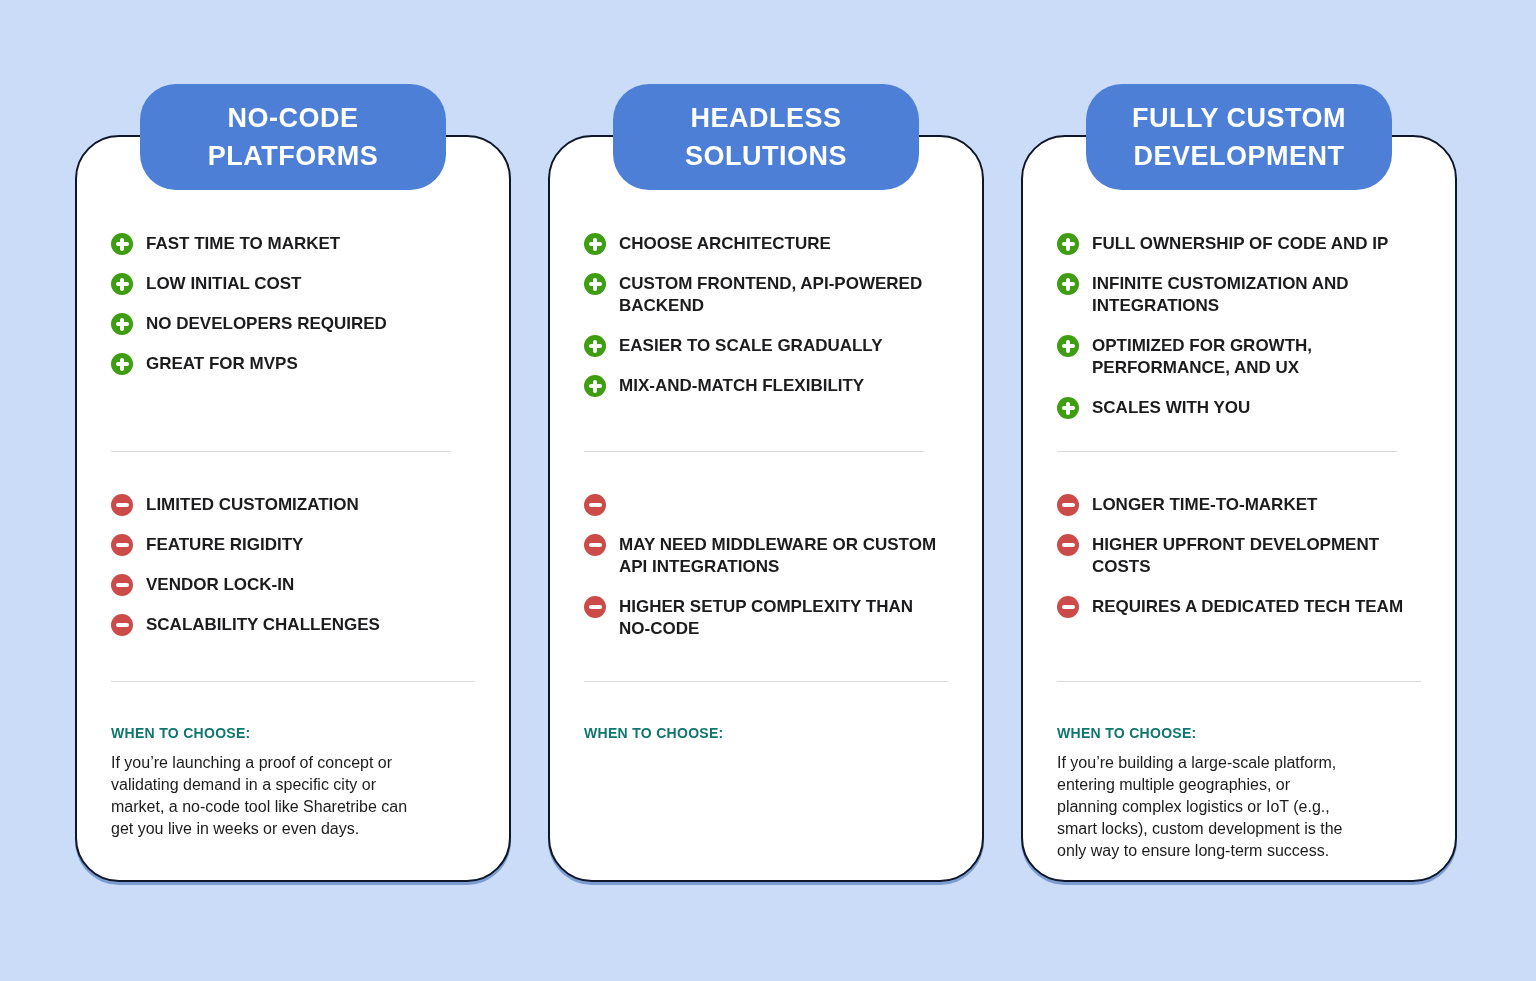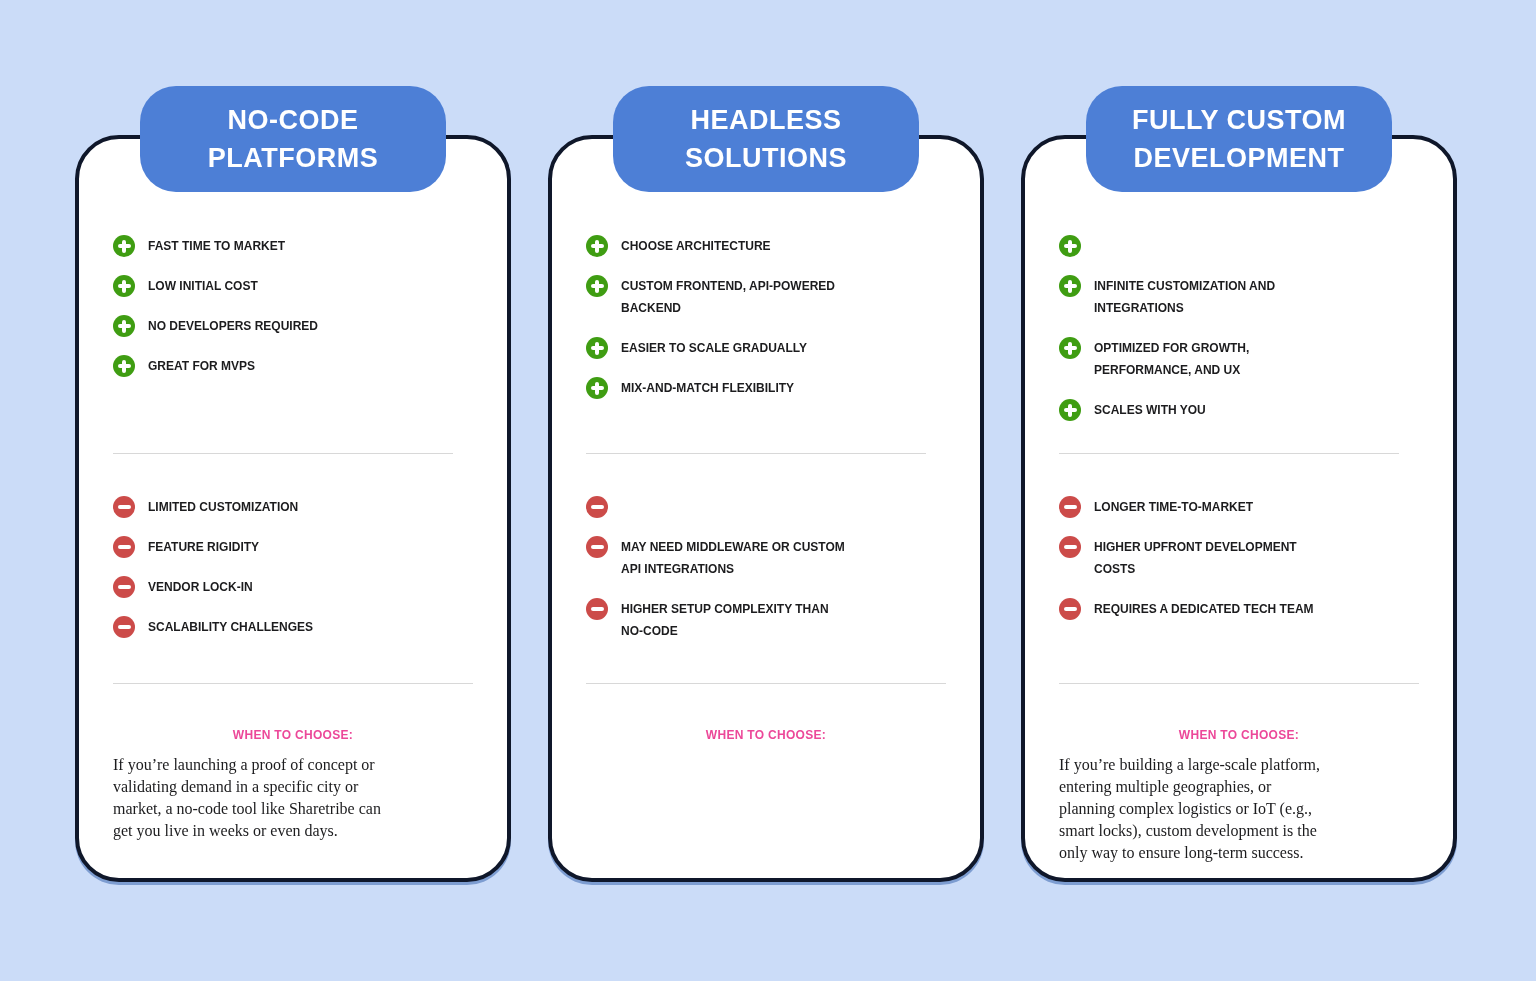--- a/index.html
+++ b/index.html
@@ -21,21 +21,21 @@
     display: flex;
     gap: 37px;
   }
   .column { position: relative; }
   .card {
     position: relative;
     width: 436px;
     height: 747px;
     box-sizing: border-box;
     background: #ffffff;
-    border: 4px solid #0f172a;
+    border: 2px solid #0f172a;
     border-radius: 44px;
     padding: 0 34px;
     box-shadow: 0 3px 0 rgba(30, 79, 161, 0.45);
   }
   .pill {
     position: absolute;
     top: -53px;
     left: 50%;
     transform: translateX(-50%);
     width: 306px;
@@ -89,50 +89,48 @@
     content: "";
     position: absolute;
     top: 4.5px;
     bottom: 4.5px;
     left: 9.2px;
     width: 3.6px;
     background: #ffffff;
     border-radius: 2px;
   }
   .label {
-    font-size: 12px;
+    font-size: 17px;
     font-weight: bold;
     color: #1c1c1e;
     line-height: 22px;
     white-space: pre-line;
   }
   .divider {
     border: none;
     border-top: 1.5px solid #d8d8d8;
     height: 0;
     margin: 0;
   }
   .divider.d1 { width: 340px; }
   .divider.d2 { width: 100%; }
   .choose { padding-top: 40px; }
   .choose-heading {
-    color: #ec4899;
-    font-size: 12px;
+    color: #0f766e;
+    font-size: 14px;
     font-weight: bold;
     line-height: 22px;
     letter-spacing: 0.3px;
-    text-align: center;
   }
   .choose-text {
     margin-top: 8px;
     font-size: 16px;
     color: #1c1c1e;
     line-height: 22px;
     white-space: pre-line;
-    font-family: Liberation Serif, serif;
   }
 </style>
 </head>
 <body>
 
 <div class="columns">
     <div class="column">
       <div class="card">
         <div class="pill">
           <div class="pill-line">NO-CODE</div>
@@ -234,20 +232,21 @@
     </div>
     <div class="column">
       <div class="card">
         <div class="pill">
           <div class="pill-line">FULLY CUSTOM</div>
           <div class="pill-line">DEVELOPMENT</div>
         </div>
         <div class="section pros">
           <div class="row">
             <span class="dot pro"></span>
+            <span class="label">FULL OWNERSHIP OF CODE AND IP</span>
           </div>
           <div class="row">
             <span class="dot pro"></span>
             <span class="label">INFINITE CUSTOMIZATION AND
 INTEGRATIONS</span>
           </div>
           <div class="row">
             <span class="dot pro"></span>
             <span class="label">OPTIMIZED FOR GROWTH,
 PERFORMANCE, AND UX</span>

